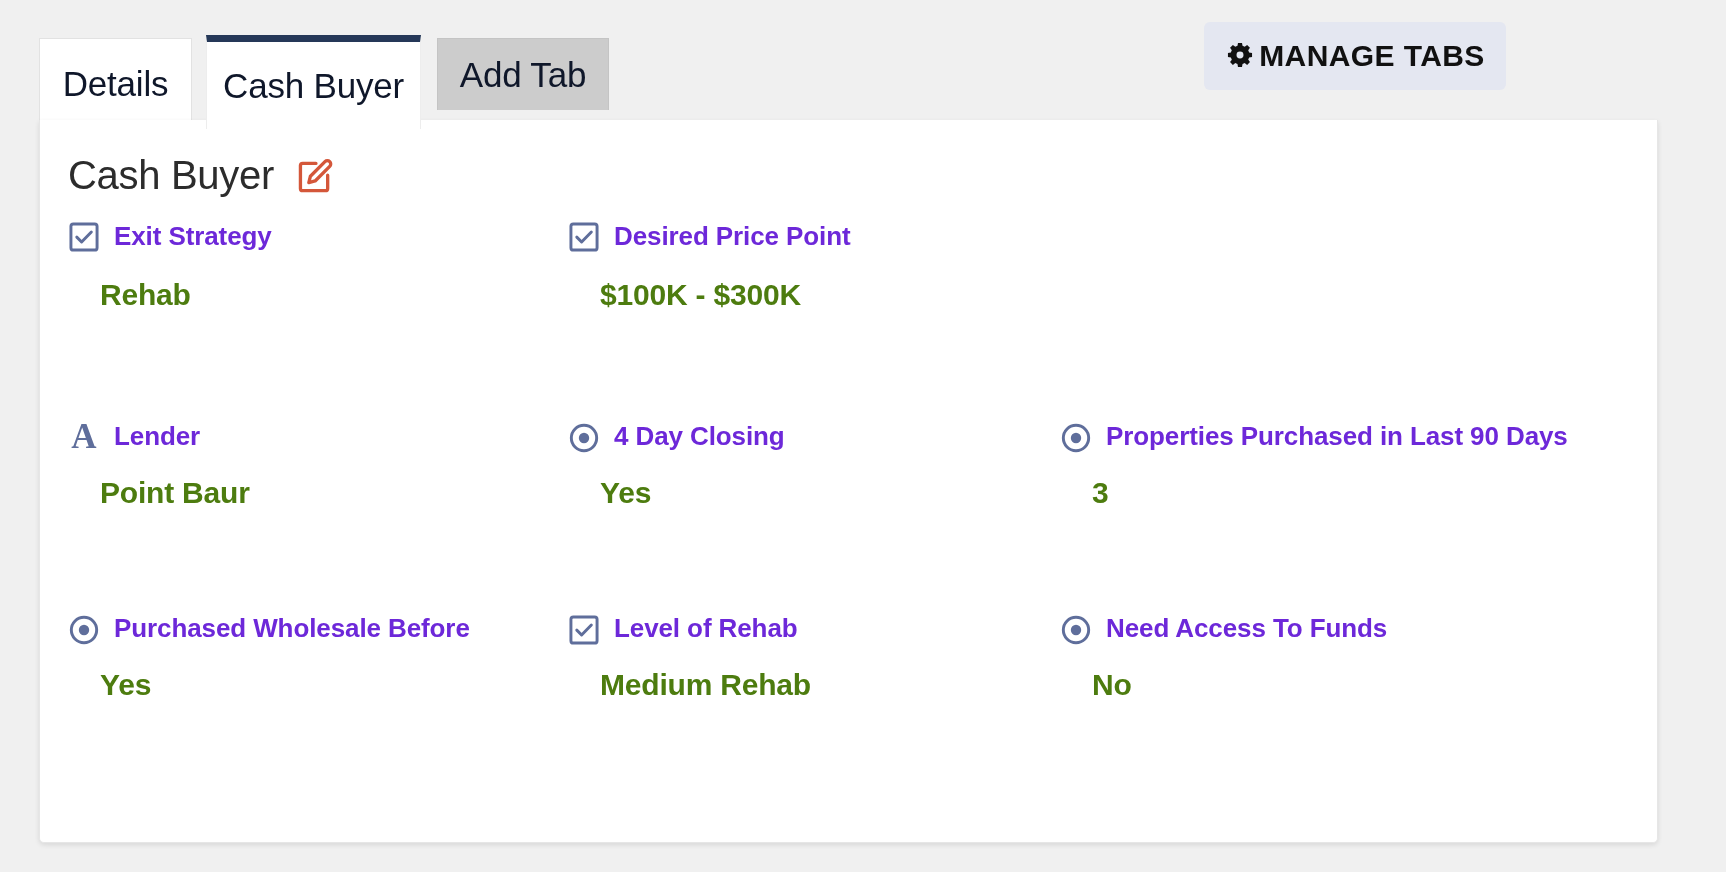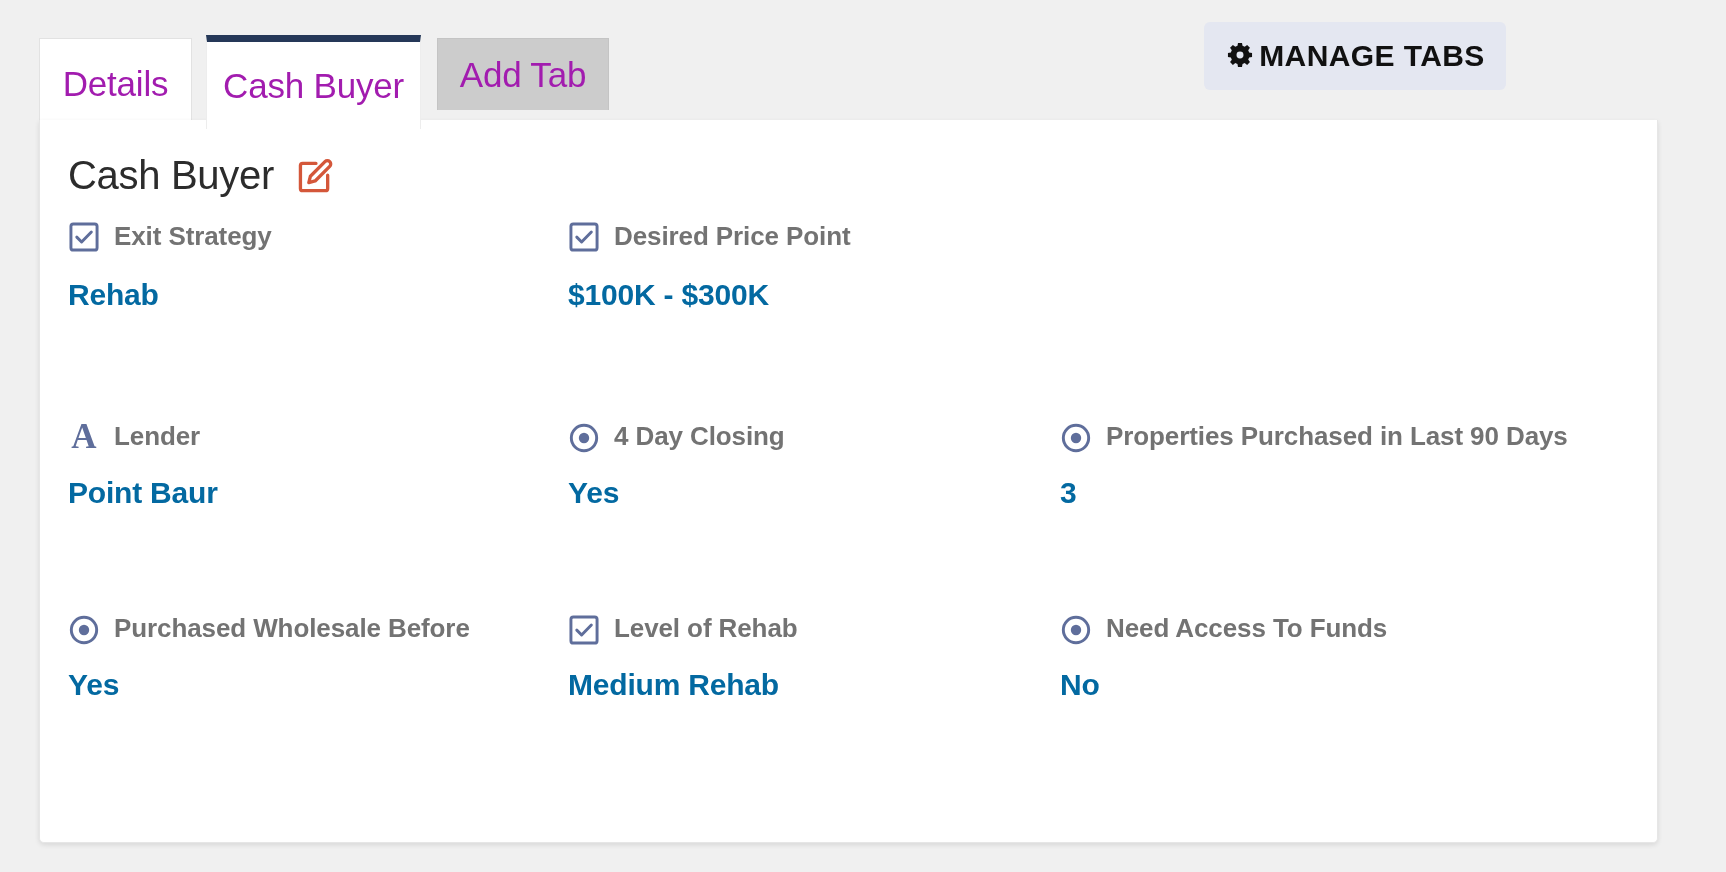--- a/index.html
+++ b/index.html
@@ -27,21 +27,21 @@
   .tab {
     position: absolute;
     box-sizing: border-box;
     background: #ffffff;
     border: 1px solid #e2e2e2;
     border-bottom: none;
     display: flex;
     align-items: center;
     justify-content: center;
     font-size: 35px;
-    color: #a21caf;
+    color: #0f172a;
     font-weight: 400;
     letter-spacing: -0.2px;
     cursor: pointer;
     user-select: none;
   }
 
   #tab-details {
     left: 39px;
     top: 38px;
     width: 153px;
@@ -185,32 +185,33 @@
     font-weight: 700;
     color: #5f6e9b;
     line-height: 32px;
     text-align: center;
     margin-top: 0px;
   }
 
   .field-label {
     font-size: 26px;
     font-weight: 700;
-    color: #737373;
+    color: #6d28d9;
     line-height: 1.45;
     letter-spacing: -0.1px;
   }
 
   .field-value {
     font-size: 30px;
     font-weight: 700;
-    color: #0369a1;
+    color: #4d7c0f;
     line-height: 1.55;
     margin-top: 16px;
     letter-spacing: -0.2px;
+    margin-left: 32px;
   }
   .field-value.tight { margin-top: 14px; }
 </style>
 </head>
 <body>
 
 <div id="tab-strip">
 
   <div class="tab" id="tab-details">
     <span>Details</span>

